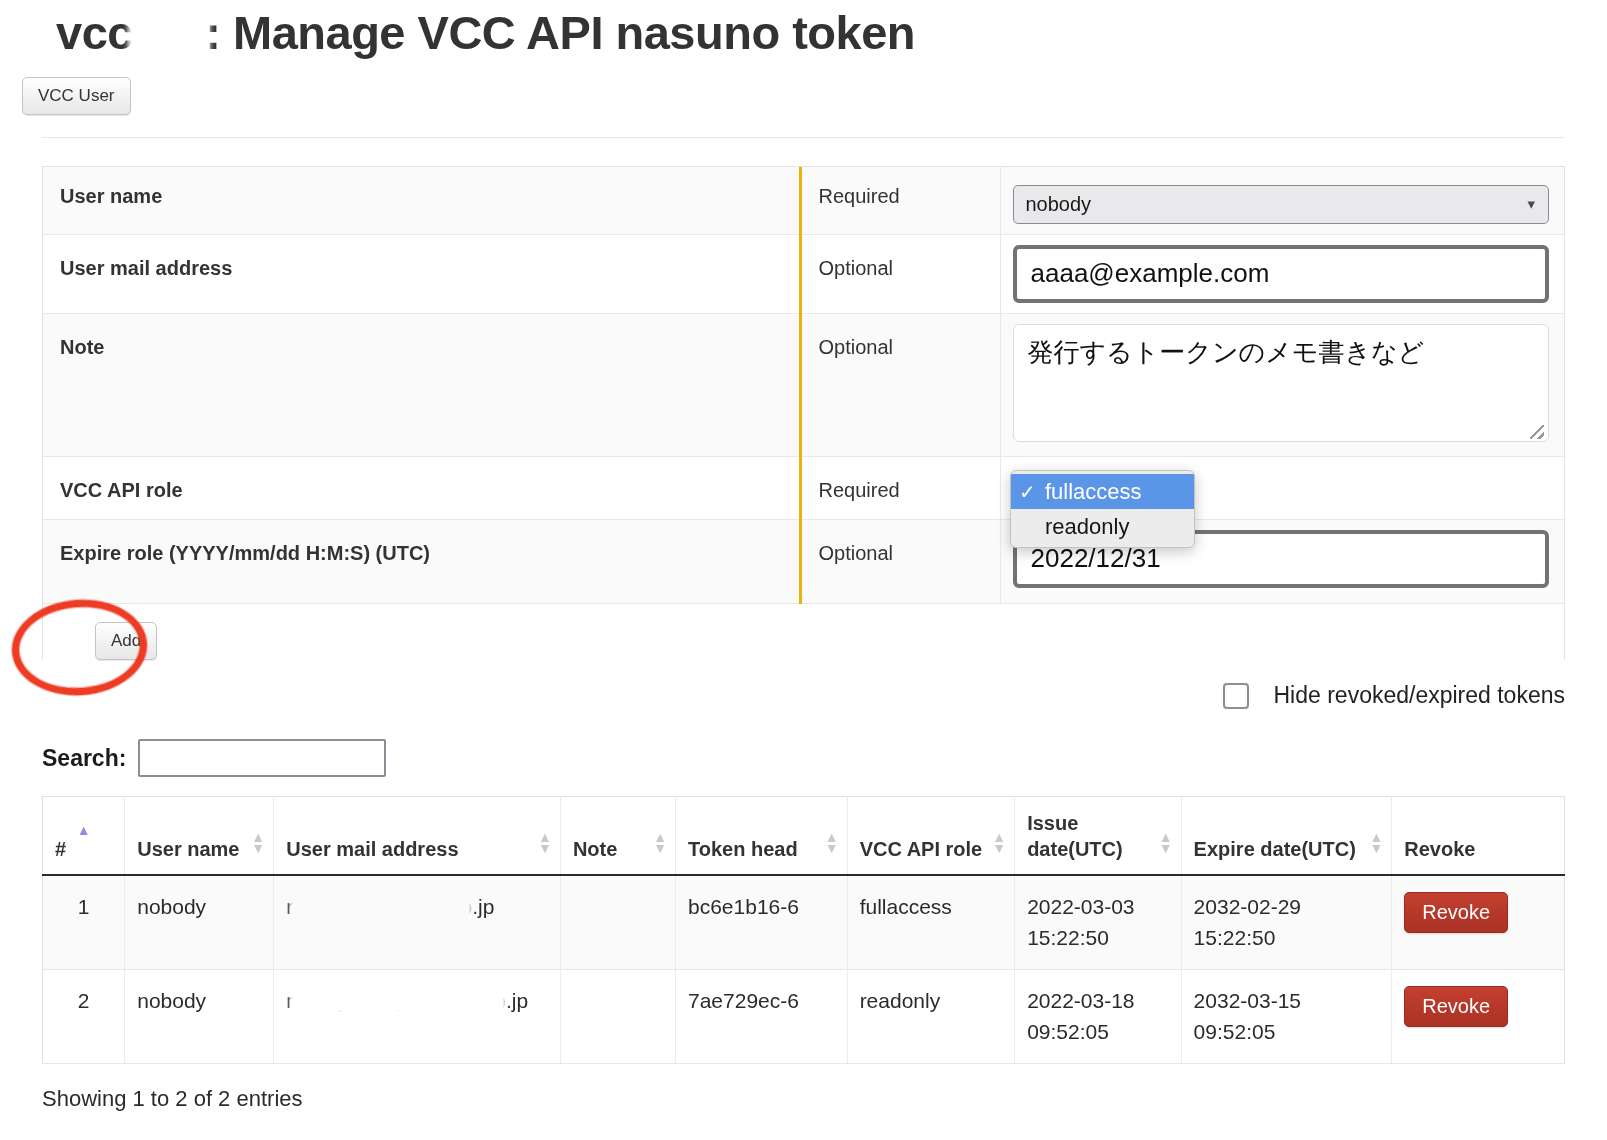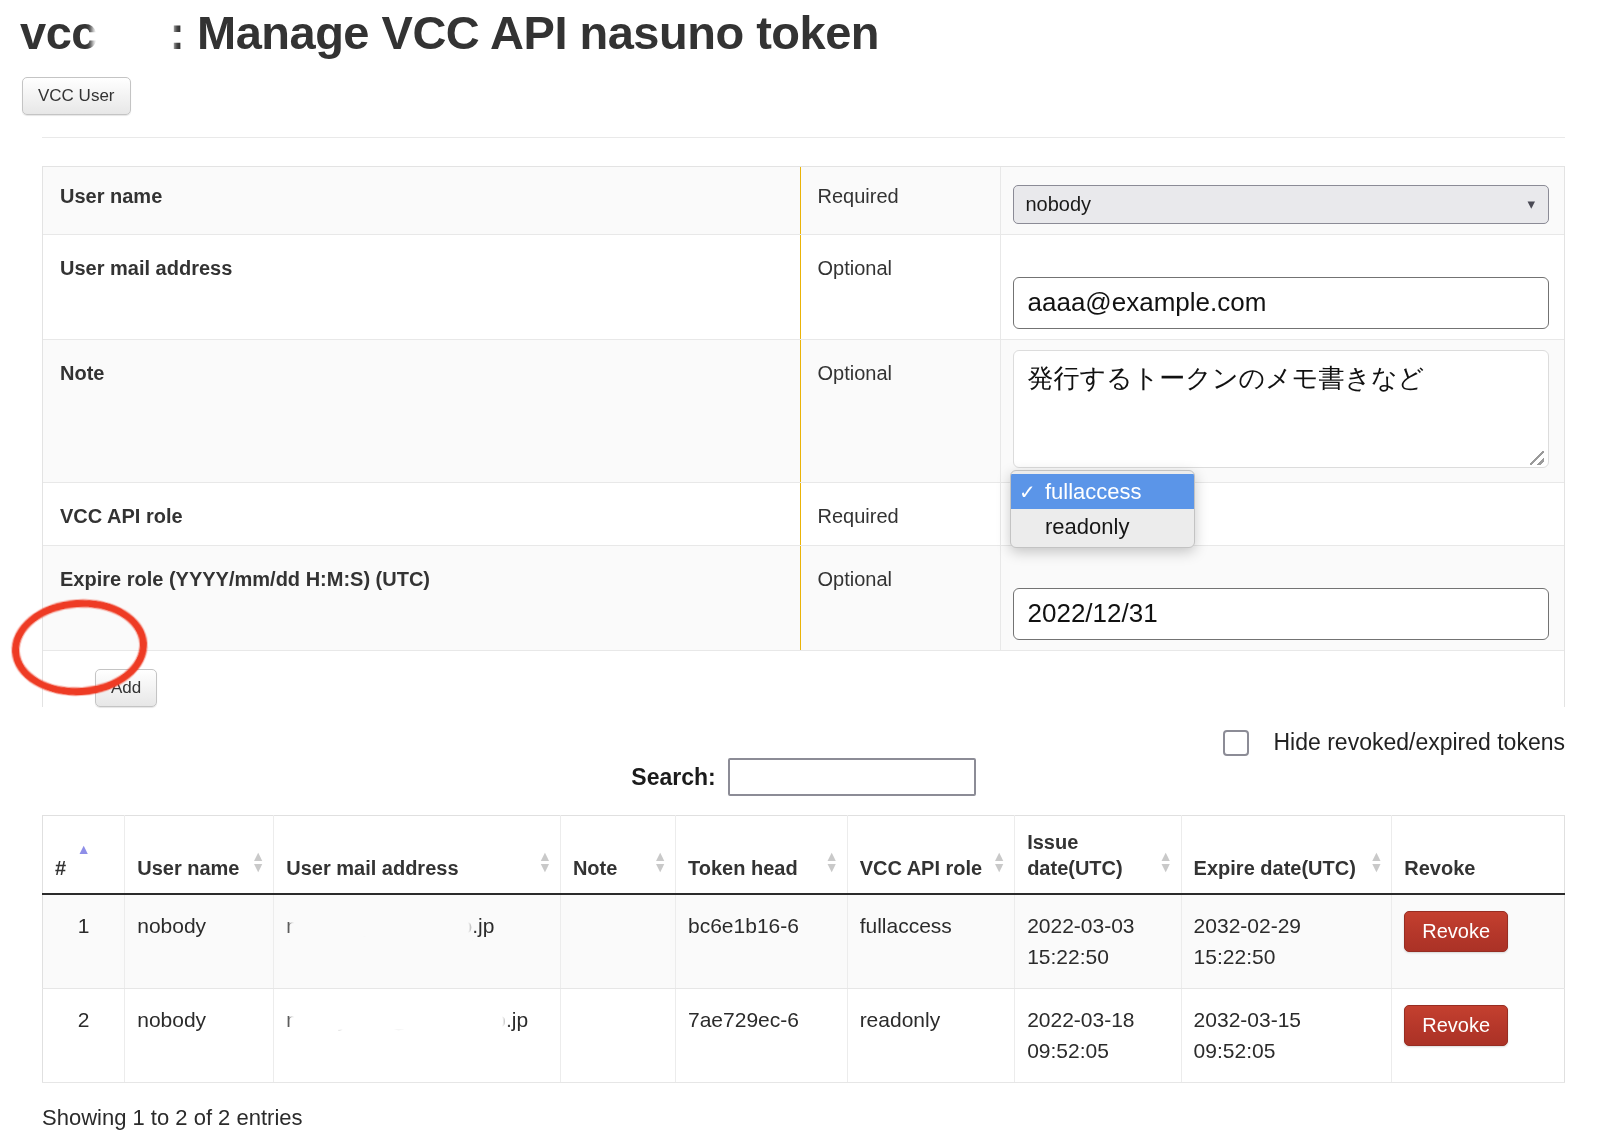--- a/index.html
+++ b/index.html
@@ -10,21 +10,21 @@
     height: 1140px;
     background: #ffffff;
     font-family: "Liberation Sans", sans-serif;
     color: #333333;
     overflow: hidden;
     position: relative;
   }
 
   
   .page-head {
-    padding: 6px 0 0 20px;
+    padding: 6px 0 0 56px;
   }
   .page-title {
     font-size: 47px;
     font-weight: bold;
     line-height: 1.15;
     letter-spacing: -0.5px;
     color: #333333;
     white-space: nowrap;
     display: flex;
     align-items: baseline;
@@ -87,21 +87,21 @@
     vertical-align: top;
     padding-top: 22px;
   }
   .fcell-req {
     width: 200px;
     padding: 22px 0 0 17px;
     font-size: 20px;
     font-weight: normal;
     color: #333333;
     vertical-align: top;
-    border-left: 1px solid #eab308;
+    border-left: 3px solid #eab308;
   }
   .fcell-input {
     padding: 10px 15px 10px 12px;
     vertical-align: top;
     border-left: 1px solid #e8e8e8;
     position: relative;
   }
 
   
   .row-username .fcell-label,
@@ -140,25 +140,24 @@
     color: #4a4a55;
     pointer-events: none;
   }
 
   input.ui-text {
     width: 100%;
     font-family: "Liberation Sans", sans-serif;
     font-size: 26px;
     color: #111111;
     background: #ffffff;
-    border: 1px solid #737373;
+    border: 4px solid #737373;
     border-radius: 6px;
     padding: 9px 12px 10px 14px;
     outline: none;
-    margin-top: 32px;
   }
   input.ui-text::placeholder { color: #111; }
 
   textarea.ui-area {
     width: 100%;
     height: 118px;
     font-family: "Liberation Sans", "DejaVu Sans", sans-serif;
     font-size: 26px;
     color: #111111;
     background: #ffffff;
@@ -253,24 +252,24 @@
     background: #ffffff;
     margin: 0;
     cursor: pointer;
   }
   .hide-label {
     font-size: 23px;
     color: #222222;
   }
   .search-row {
     display: flex;
-    justify-content: center;
+    justify-content: flex-start;
     align-items: center;
     gap: 12px;
-    margin-top: 2px;
+    margin-top: 30px;
   }
   .search-label {
     font-size: 23px;
     font-weight: bold;
     color: #1b1b1b;
   }
   input.search-input {
     width: 248px;
     height: 38px;
     border: 2px solid #8c8c96;

